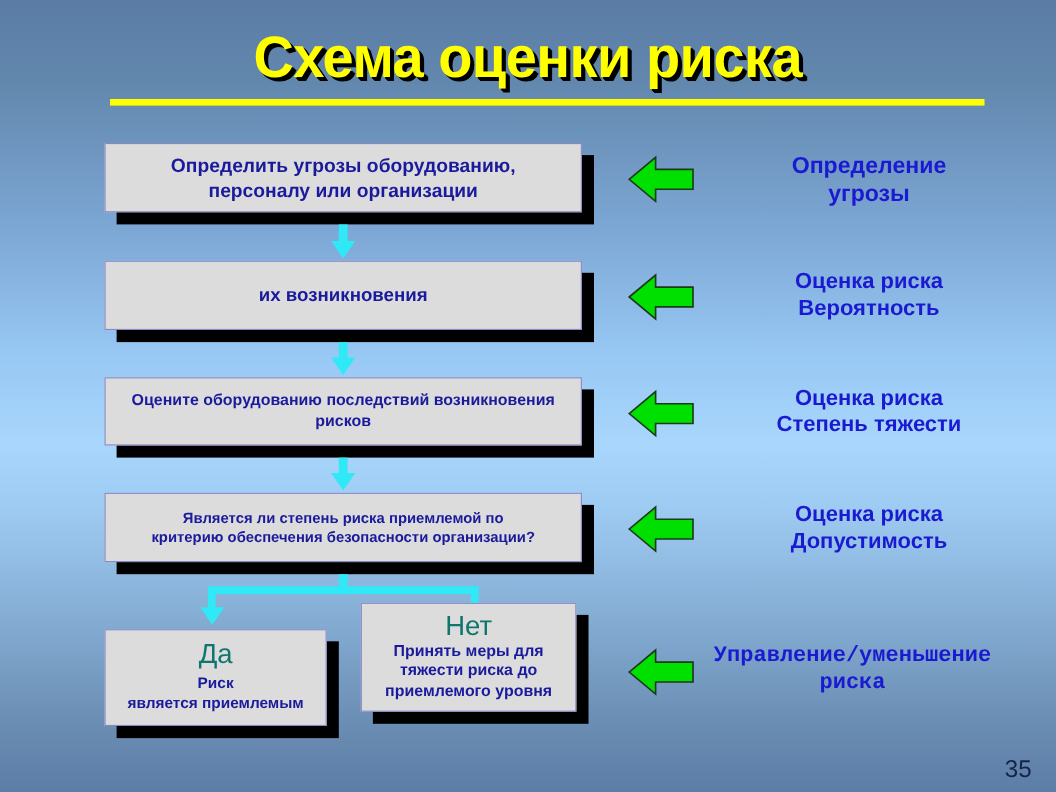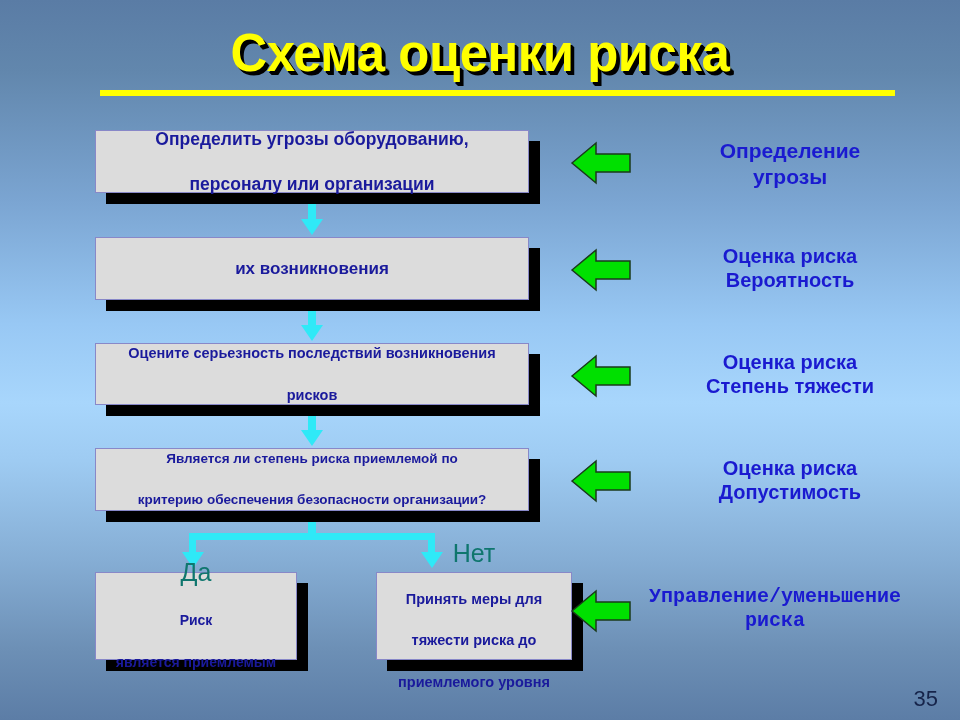--- a/index.html
+++ b/index.html
@@ -69,30 +69,29 @@
     box-shadow: 11px 11px 0 0 #000000;
     box-sizing: border-box;
     display: flex;
     flex-direction: column;
     align-items: center;
     justify-content: center;
     text-align: center;
     color: #1a1a9c;
     font-weight: bold;
     padding: 4px 8px;
-    gap: 23px;
   }
   .flowbox .line { display: block; width: 100%; }
 
   #box1 { left: 95px; top: 130px;  width: 434px; height: 63px; font-size: 17.5px; line-height: 1.28; }
   #box2 { left: 95px; top: 237px;  width: 434px; height: 63px; font-size: 17px;   line-height: 1.28; }
   #box3 { left: 95px; top: 343px;  width: 434px; height: 62px; font-size: 14.5px; line-height: 1.3; }
   #box4 { left: 95px; top: 448px;  width: 434px; height: 63px; font-size: 13.5px; line-height: 1.32; }
   #box-yes { left: 95px;  top: 572px; width: 202px; height: 88px; font-size: 14px; line-height: 1.35; }
-  #box-no  { left: 328px; top: 572px; width: 196px; height: 88px; font-size: 14.5px; line-height: 1.28; margin-left: 48px; }
+  #box-no  { left: 328px; top: 548px; width: 196px; height: 99px; font-size: 14.5px; line-height: 1.28; }
 
   .answer-head {
     display: block;
     color: #0f766e;
     font-weight: normal;
     font-size: 25px;
     line-height: 1.0;
     margin-bottom: 1px;
   }
   #box-yes .answer-head { margin-bottom: 3px; }
@@ -182,21 +181,21 @@
   <div class="cy-head" id="c1-head"></div>
 
   <div class="flowbox" id="box2">
     <span class="line">их возникновения</span>
   </div>
 
   <div class="cy-shaft" id="c2-shaft"></div>
   <div class="cy-head" id="c2-head"></div>
 
   <div class="flowbox" id="box3">
-    <span class="line">Оцените серьезность последствий возникновения</span>
+    <span class="line">Оцените оборудованию последствий возникновения</span>
     <span class="line">рисков</span>
   </div>
 
   <div class="cy-shaft" id="c3-shaft"></div>
   <div class="cy-head" id="c3-head"></div>
 
   <div class="flowbox" id="box4">
     <span class="line">Является ли степень риска приемлемой по</span>
     <span class="line">критерию обеспечения безопасности организации?</span>
   </div>

